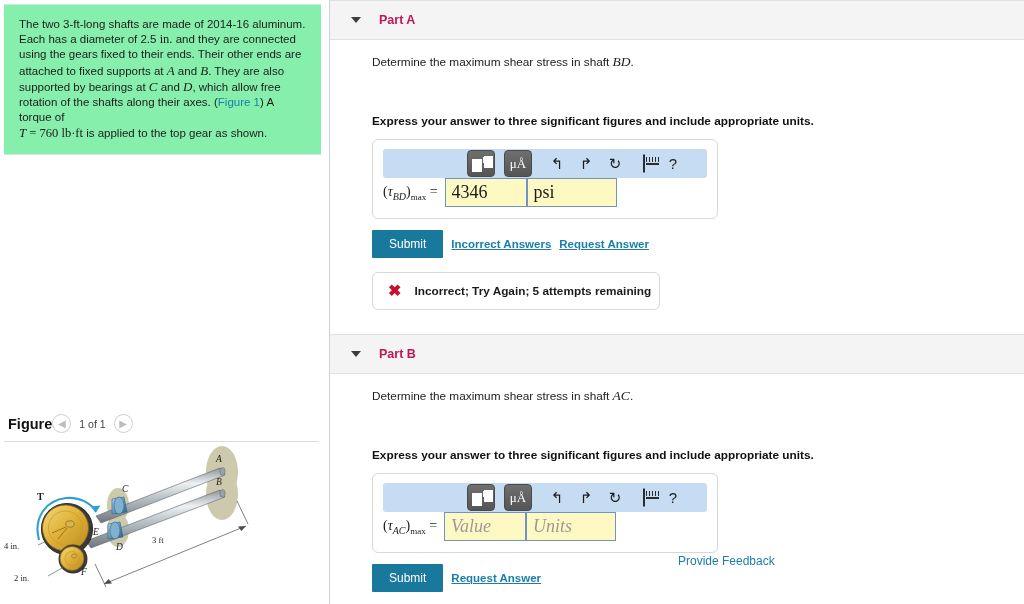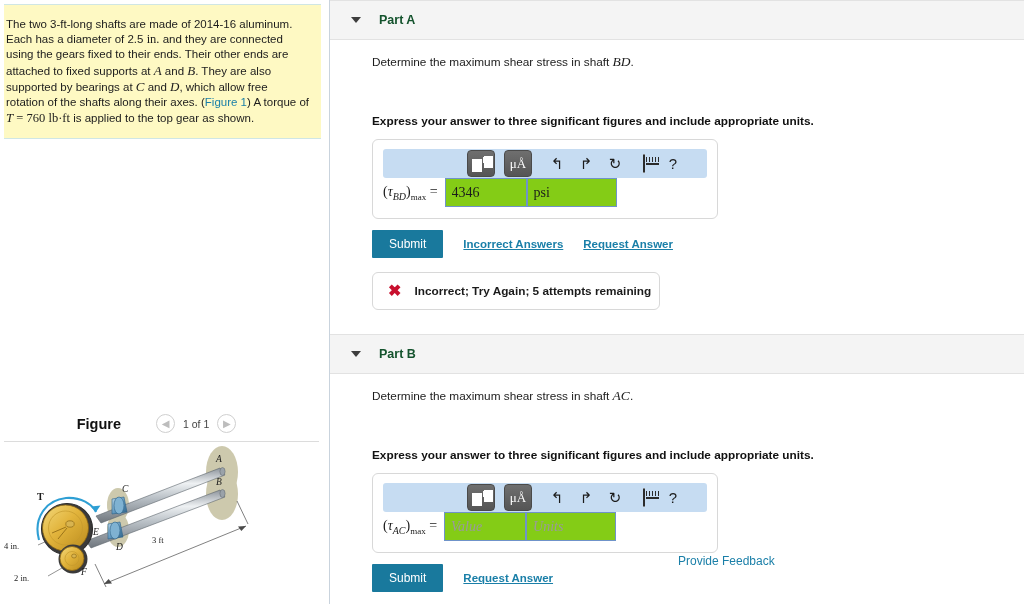--- a/index.html
+++ b/index.html
@@ -18,24 +18,24 @@
   .left-panel {
     position: relative;
     width: 330px;
     height: 604px;
     background: #ffffff;
     border-right: 1px solid #c9d3dd;
     flex: 0 0 330px;
   }
   .question-box {
     margin: 4px 8px 0 4px;
-    background: #fef9c3;
+    background: #86efac;
     border-top: 1px solid #cfe6e5;
     border-bottom: 1px solid #cfe6e5;
-    padding: 12px 12px 12px 2px;
+    padding: 12px 12px 12px 15px;
     font-size: 11.5px;
     line-height: 15.2px;
     color: #1c1c1c;
   }
   .question-box .mathit {
     font-family: "Liberation Serif", serif;
     font-style: italic;
     font-size: 13px;
   }
   .question-box .mathrm {
@@ -46,24 +46,23 @@
   .figure-link { color: #1a7fa8; text-decoration: none; }
 
   
   .figure-header {
     position: absolute;
     left: 0; right: 0;
     top: 408px;
     padding: 6px 14px 8px 4px;
     display: flex;
     align-items: center;
-    justify-content: center;
+    justify-content: flex-start;
     border-bottom: 1px solid #dcdcdc;
     margin: 0 10px 0 4px;
-    gap: 35px;
   }
   .figure-title {
     font-size: 14.5px;
     font-weight: bold;
     color: #111;
   }
   .fig-nav { display: flex; align-items: center; gap: 8px; }
   .fig-arrow {
     width: 19px; height: 19px;
     border-radius: 50%;
@@ -103,21 +102,21 @@
   .caret {
     width: 0; height: 0;
     border-left: 5px solid transparent;
     border-right: 5px solid transparent;
     border-top: 6px solid #3d3d3d;
     margin-right: 18px;
   }
   .part-label {
     font-size: 12.5px;
     font-weight: bold;
-    color: #14532d;
+    color: #be185d;
   }
   .part-body { padding: 14px 0 0 42px; }
   .prompt {
     font-size: 11.8px;
     color: #1c1c1c;
     margin-bottom: 10px;
   }
   .prompt .mathit {
     font-family: "Liberation Serif", serif;
     font-style: italic;
@@ -207,38 +206,38 @@
     color: #1b1b1b;
     white-space: nowrap;
     margin-right: 7px;
   }
   .answer-lhs .sub { font-size: 10px; vertical-align: sub; font-style: italic; }
   .answer-lhs .subrm { font-size: 9px; vertical-align: sub; font-style: normal; }
   .answer-lhs .it { font-style: italic; }
   .inp {
     height: 29px;
     border: 1px solid #6f93c9;
-    background: #84cc16;
-    font-family: "Liberation Serif", serif;
-    font-size: 14px;
+    background: #fef9c3;
+    font-family: "Liberation Serif", serif;
+    font-size: 18px;
     color: #1b1b1b;
     padding: 0 6px;
     line-height: 27px;
     outline: none;
   }
   .inp-value { width: 82px; }
   .inp-units { width: 90px; }
   .inp::placeholder { color: #9a9a9a; font-style: italic; }
 
   
   .btn-row {
     display: flex;
     align-items: center;
     margin-top: 11px;
-    gap: 20px;
+    gap: 8px;
   }
   .submit-btn {
     background: #19799d;
     color: #fff;
     border: none;
     font-family: "Liberation Sans", sans-serif;
     font-size: 12px;
     padding: 7px 17px;
     cursor: pointer;
     border-radius: 1px;

